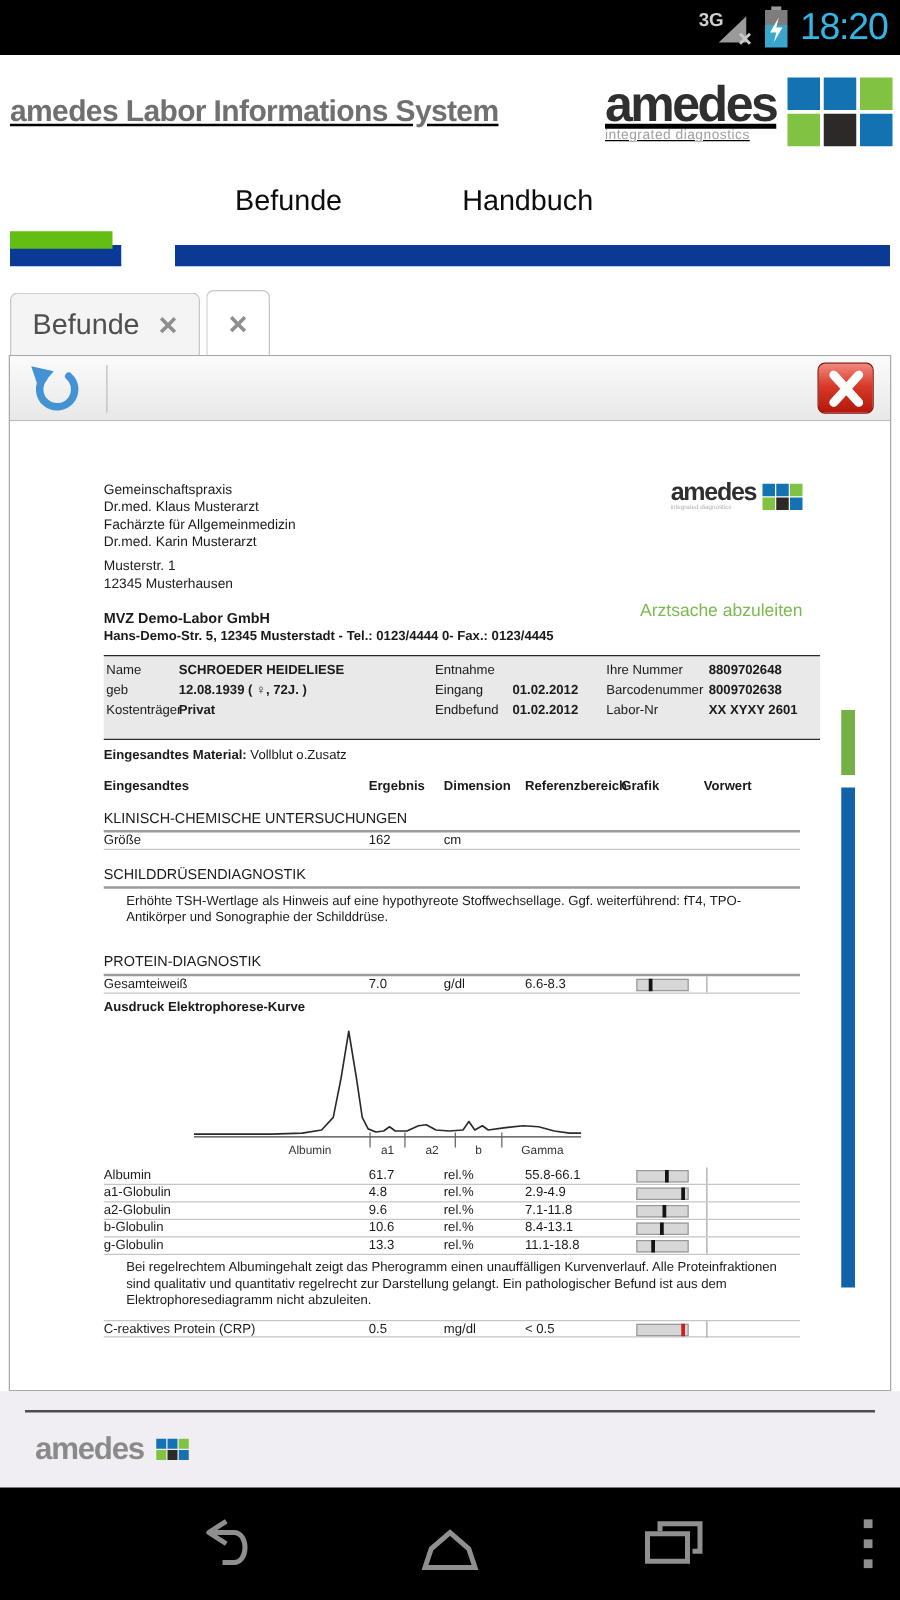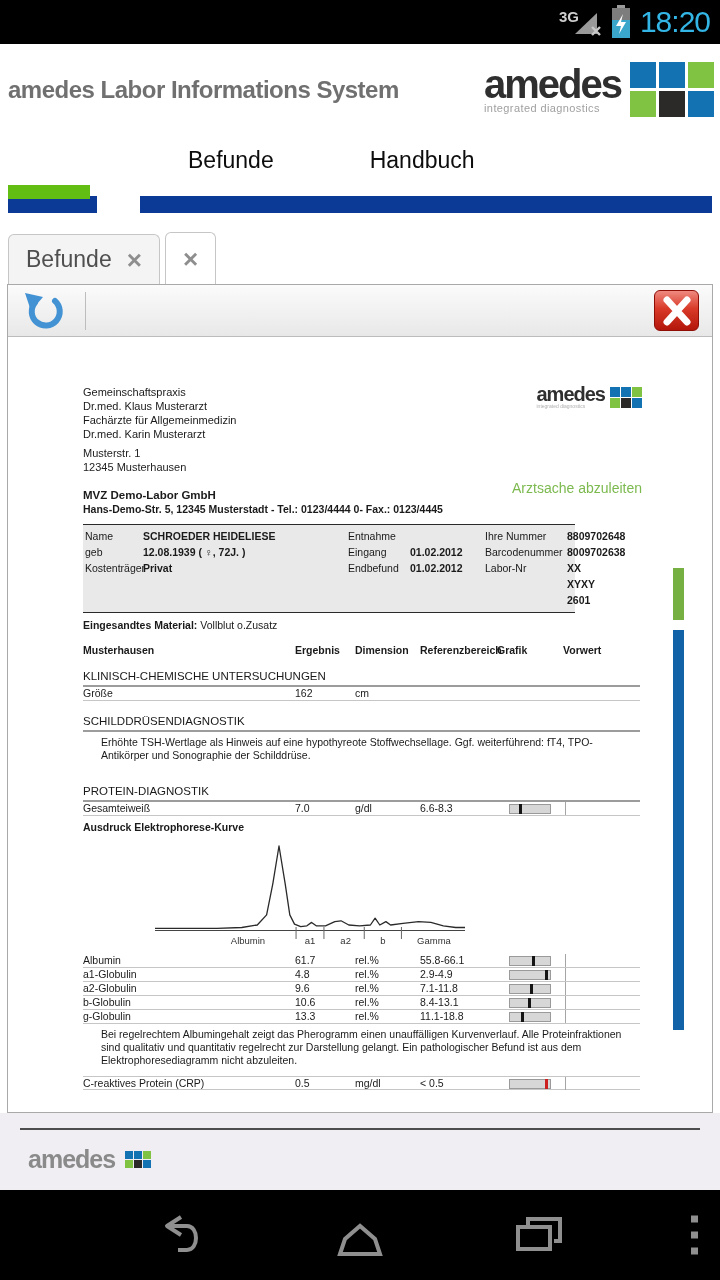--- a/index.html
+++ b/index.html
@@ -6,21 +6,21 @@
   html,body { width:720px; height:1280px; }
   body { font-family:"Liberation Sans","DejaVu Sans",sans-serif; background:#ffffff; overflow:hidden; position:relative; }
 
   
   .statusbar { height:44px; background:#000; display:flex; align-items:center; justify-content:flex-end; gap:8px; padding-right:10px; }
   .sig { display:flex; align-items:flex-start; }
   .threeg { color:#cfcfcf; font-size:15px; font-weight:bold; margin-right:-7px; margin-top:1px; }
   .clock { color:#33b5e5; font-size:30px; letter-spacing:-1px; }
 
   
-  .appheader { height:91px; background:#fff; display:flex; align-items:center; justify-content:space-between; padding:0 6px 0 8px; }
+  .appheader { height:91px; background:#fff; display:flex; align-items:center; justify-content:space-between; padding:0 6px 0 8px;text-decoration:underline; }
   .apptitle { font-size:24px; font-weight:bold; color:#707070; letter-spacing:-0.5px; }
   .amedes { display:flex; align-items:center; gap:9px; }
   .amedes .wordmark { text-align:left; }
   .amedes .word { font-size:40px; font-weight:bold; color:#2f2f2f; letter-spacing:-2px; line-height:36px; }
   .amedes .tagline { font-size:11px; color:#a0a0a0; letter-spacing:0.4px; margin-top:0px; }
   .logo-grid { display:inline-grid; grid-template-columns:repeat(3,auto); gap:3px; }
   .logo-grid i { display:block; width:26px; height:26px; }
   .logo-grid.md i { width:10px; height:10px; } .logo-grid.md { gap:1px; }
   .logo-grid.sm i { width:8px; height:8px; } .logo-grid.sm { gap:1px; }
 
@@ -57,21 +57,21 @@
   .lh .addr { margin-top:5px; color:#222; }
   .lh-logo { position:absolute; right:62px; top:40px; display:flex; align-items:center; gap:5px; }
   .lh-logo .word { font-size:20px; font-weight:bold; color:#2f2f2f; letter-spacing:-1px; line-height:18px; }
   .lh-logo .tagline { font-size:5px; color:#b0b0b0; }
 
   .labline { margin-top:15px; position:relative; }
   .labline .n { font-weight:bold; font-size:11.5px; }
   .labline .a { font-weight:bold; font-size:10.5px; margin-top:2px; }
   .confid { position:absolute; right:62px; top:135px; color:#7cb94e; font-size:14px; }
 
-  .pbox { margin-top:9px; width:492px; background:#e9e9e9; border-top:1px solid #2a2a2a; border-bottom:1px solid #2a2a2a; padding:3px 0 4px 2px; }
+  .pbox { margin-top:9px; width:573px; background:#e9e9e9; border-top:1px solid #2a2a2a; border-bottom:1px solid #2a2a2a; padding:3px 0 15px 2px; }
   .pgrid { display:grid; grid-template-columns:58px 205px 62px 75px 82px 1fr; font-size:10.5px; line-height:16px; }
   .pgrid .pv { font-weight:bold; }
 
   .material { margin-top:6px; font-size:10.5px; }
   .material b { font-weight:bold; }
 
   .rgrid { display:grid; grid-template-columns:212px 60px 65px 77px 66px 1fr; font-size:10.5px; }
   .rhead { margin-top:13px; font-weight:bold; }
   .rrow { height:14px; line-height:13px; border-bottom:1px solid #c6c6c6; align-items:center; }
   .rrow .abn { color:#cc4437; }
@@ -234,21 +234,21 @@
             <span class="pv">XX XYXY 2601</span>
           </div>
         </div>
 
       <div class="material">
         <b>Eingesandtes Material:</b>
         <span>Vollblut o.Zusatz</span>
       </div>
 
       <div class="rgrid rhead content">
-          <span>Musterhausen</span>
+          <span>Eingesandtes</span>
           <span>Ergebnis</span>
           <span>Dimension</span>
           <span>Referenzbereich</span>
           <span>Grafik</span>
           <span>Vorwert</span>
         </div>
 
       <div class="content">
           <div class="sec-title">KLINISCH-CHEMISCHE UNTERSUCHUNGEN</div>
           <div class="rgrid rrow">

